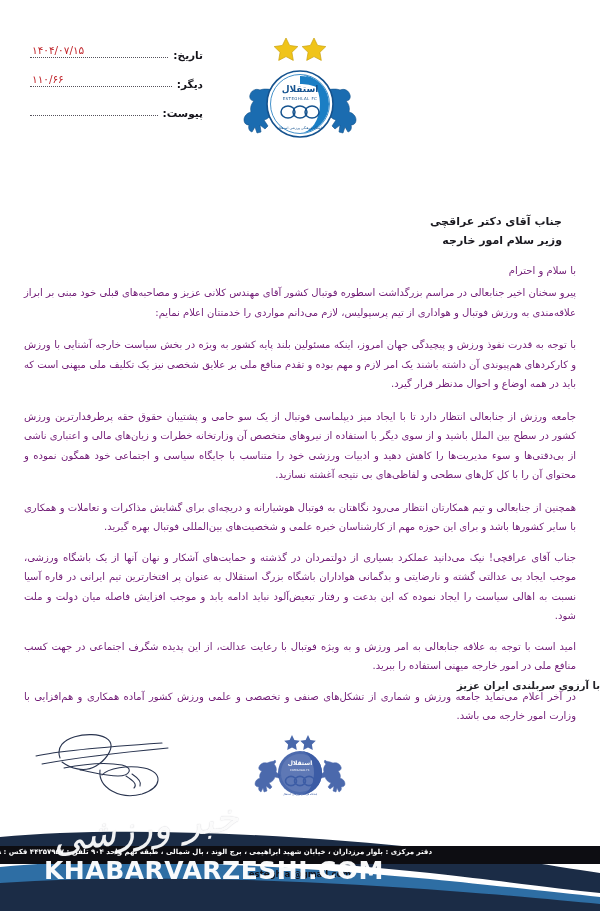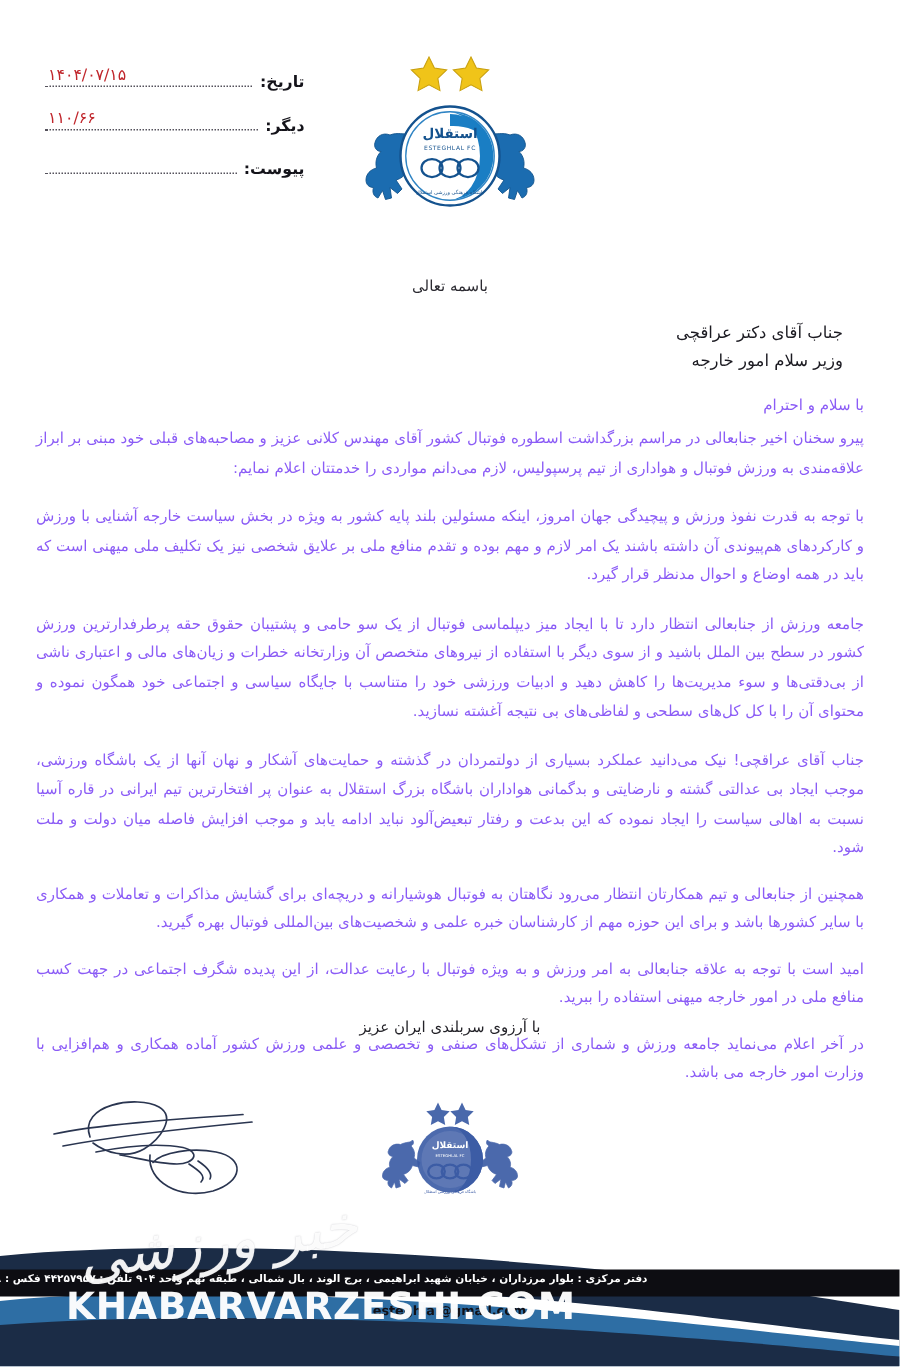--- a/index.html
+++ b/index.html
@@ -84,53 +84,53 @@
   .addressee {
     position: absolute;
     top: 212px;
     right: 38px;
     text-align: right;
     direction: rtl;
     line-height: 1.75;
   }
   .addressee div {
     font-size: 11px;
-    font-weight: normal;
+    font-weight: bold;
     color: #1a1920;
   }
   .letter-body {
     position: absolute;
     top: 265px;
     right: 24px;
     left: 24px;
     direction: rtl;
     text-align: justify;
-    color: #8b5cf6;
+    color: #701a75;
   }
   .salutation {
     font-size: 10px;
     text-align: right;
     margin-bottom: 7px;
   }
   .para {
     font-size: 10px;
     line-height: 1.95;
     margin: 0 0 13px 0;
     text-align: justify;
   }
   .para.tight { margin-bottom: 11px; }
 
   
   .signoff {
     position: absolute;
     top: 676px;
     right: 0; left: 0;
-    text-align: center;
     direction: rtl;
     line-height: 1.9;
+    font-weight: bold;
   }
   .signoff div { font-size: 10px; color: #232228; }
 
   
   .signature {
     position: absolute;
     left: 22px;
     top: 728px;
     width: 170px;
     height: 92px;
@@ -268,34 +268,33 @@
         <g fill="none" stroke="#14528e" stroke-width="1.5">
           <ellipse cx="58" cy="80" rx="7" ry="6"></ellipse>
           <ellipse cx="70" cy="80" rx="7" ry="6"></ellipse>
           <ellipse cx="82" cy="80" rx="7" ry="6"></ellipse>
         </g>
         <text x="70" y="97" text-anchor="middle" font-size="3.4" fill="#14528e" font-family="DejaVu Sans, sans-serif">باشگاه فرهنگی ورزشی استقلال</text>
       </svg>
     </div>
   </div>
 
-  <div class="basmala">باسمه تعالی</div>
 
   <div class="addressee">
     <div>جناب آقای دکتر عراقچی</div>
     <div>وزیر سلام امور خارجه</div>
   </div>
 
   <div class="letter-body">
     <div class="salutation">با سلام و احترام</div>
     <p class="para">پیرو سخنان اخیر جنابعالی در مراسم بزرگداشت اسطوره فوتبال کشور آقای مهندس کلانی عزیز و مصاحبه‌های قبلی خود مبنی بر ابراز علاقه‌مندی به ورزش فوتبال و هواداری از تیم پرسپولیس، لازم می‌دانم مواردی را خدمتتان اعلام نمایم:</p>
     <p class="para">با توجه به قدرت نفوذ ورزش و پیچیدگی جهان امروز، اینکه مسئولین بلند پایه کشور به ویژه در بخش سیاست خارجه آشنایی با ورزش و کارکردهای هم‌پیوندی آن داشته باشند یک امر لازم و مهم بوده و تقدم منافع ملی بر علایق شخصی نیز یک تکلیف ملی میهنی است که باید در همه اوضاع و احوال مدنظر قرار گیرد.</p>
     <p class="para">جامعه ورزش از جنابعالی انتظار دارد تا با ایجاد میز دیپلماسی فوتبال از یک سو حامی و پشتیبان حقوق حقه پرطرفدارترین ورزش کشور در سطح بین الملل باشید و از سوی دیگر با استفاده از نیروهای متخصص آن وزارتخانه خطرات و زیان‌های مالی و اعتباری ناشی از بی‌دقتی‌ها و سوء مدیریت‌ها را کاهش دهید و ادبیات ورزشی خود را متناسب با جایگاه سیاسی و اجتماعی خود همگون نموده و محتوای آن را با کل کل‌های سطحی و لفاظی‌های بی نتیجه آغشته نسازید.</p>
+    <p class="para tight">همچنین از جنابعالی و تیم همکارتان انتظار می‌رود نگاهتان به فوتبال هوشیارانه و دریچه‌ای برای گشایش مذاکرات و تعاملات و همکاری با سایر کشورها باشد و برای این حوزه مهم از کارشناسان خبره علمی و شخصیت‌های بین‌المللی فوتبال بهره گیرید.</p>
     <p class="para tight">جناب آقای عراقچی! نیک می‌دانید عملکرد بسیاری از دولتمردان در گذشته و حمایت‌های آشکار و نهان آنها از یک باشگاه ورزشی، موجب ایجاد بی عدالتی گشته و نارضایتی و بدگمانی هواداران باشگاه بزرگ استقلال به عنوان پر افتخارترین تیم ایرانی در قاره آسیا نسبت به اهالی سیاست را ایجاد نموده که این بدعت و رفتار تبعیض‌آلود نباید ادامه یابد و موجب افزایش فاصله میان دولت و ملت شود.</p>
-    <p class="para tight">همچنین از جنابعالی و تیم همکارتان انتظار می‌رود نگاهتان به فوتبال هوشیارانه و دریچه‌ای برای گشایش مذاکرات و تعاملات و همکاری با سایر کشورها باشد و برای این حوزه مهم از کارشناسان خبره علمی و شخصیت‌های بین‌المللی فوتبال بهره گیرید.</p>
     <p class="para tight">امید است با توجه به علاقه جنابعالی به امر ورزش و به ویژه فوتبال با رعایت عدالت، از این پدیده شگرف اجتماعی در جهت کسب منافع ملی در امور خارجه میهنی استفاده را ببرید.</p>
     <p class="para tight">در آخر اعلام می‌نماید جامعه ورزش و شماری از تشکل‌های صنفی و تخصصی و علمی ورزش کشور آماده همکاری و هم‌افزایی با وزارت امور خارجه می باشد.</p>
   </div>
 
   <div class="signoff">
     <div>با آرزوی سربلندی ایران عزیز</div>
   </div>
 
   <div class="signature">
     <svg width="170" height="92" viewBox="0 0 170 92" xmlns="http://www.w3.org/2000/svg">

